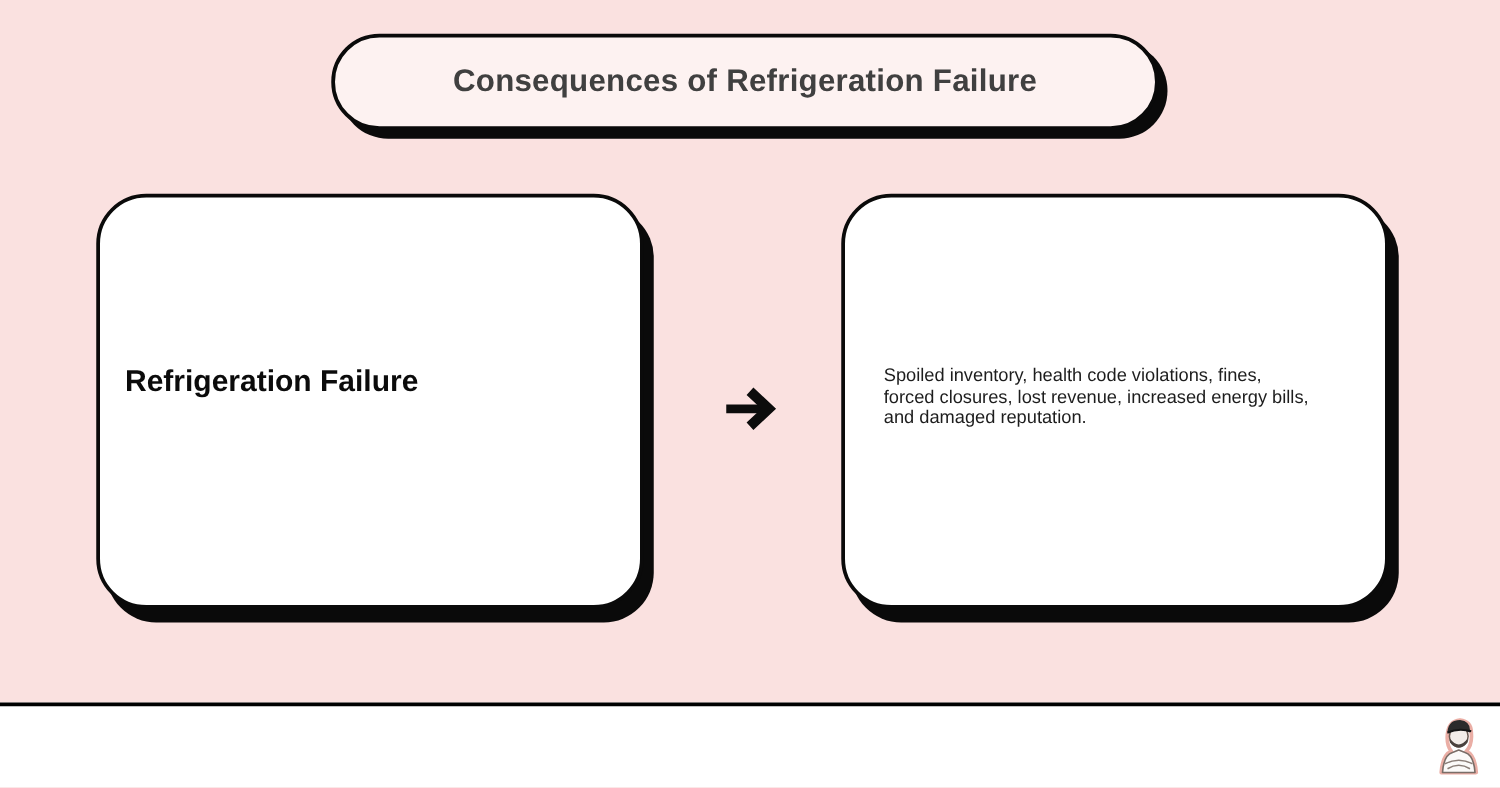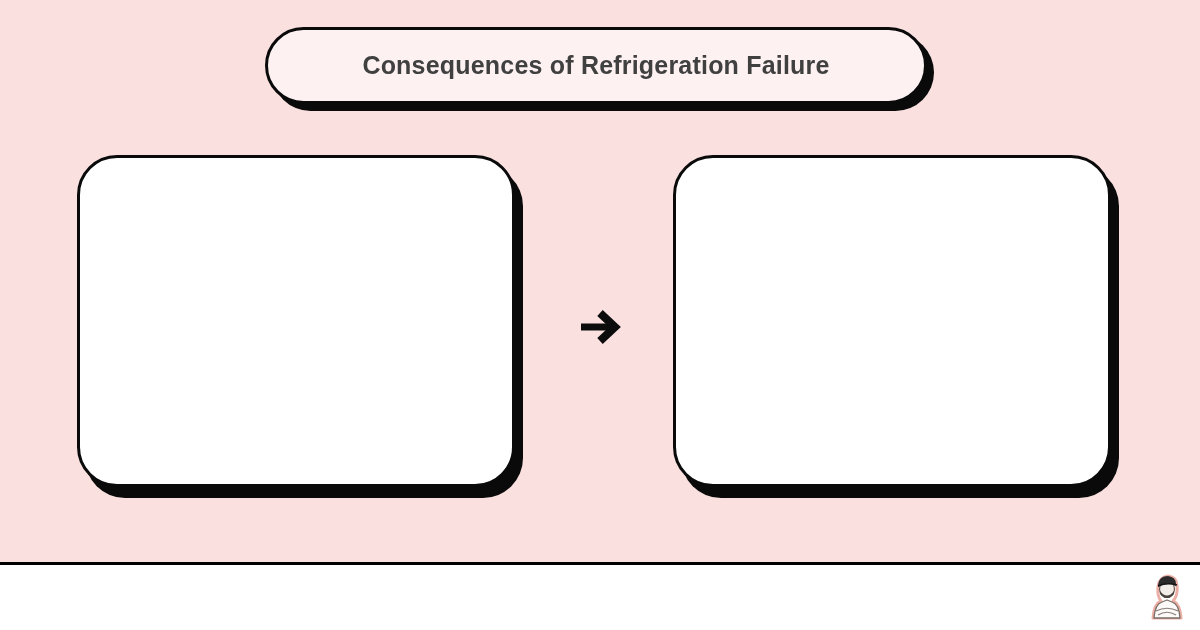--- a/index.html
+++ b/index.html
@@ -59,30 +59,34 @@
 </head>
 <body>
 
 <div>
 
   <div class="title-pill">
     <h1>Consequences of Refrigeration Failure</h1>
   </div>
 
   <section class="card card-left">
+    <h2>Refrigeration Failure</h2>
   </section>
 
   <div class="flow-arrow">
     <svg width="46" height="42" viewBox="0 0 46 42" aria-hidden="true">
       <path d="M4 21 H33" stroke="#0c0c0c" stroke-width="7" fill="none"></path>
       <path d="M23 7 L38 21 L23 35" stroke="#0c0c0c" stroke-width="8" fill="none" stroke-linejoin="miter"></path>
     </svg>
   </div>
 
   <section class="card card-right">
+    <p>Spoiled inventory, health code violations, fines,
+forced closures, lost revenue, increased energy bills,
+and damaged reputation.</p>
   </section>
 
   <footer class="footer-bar">
     <div class="brand-logo">
       <svg width="40" height="48" viewBox="0 0 40 48" aria-hidden="true">
 
         <path d="M6 46 Q7 32 14 29 Q10 24 11 15 Q12 5 21 4 Q30 5 30 14 Q31 24 26 29 Q33 32 34 46 Z" fill="none" stroke="#e59a8f" stroke-width="3" stroke-linejoin="round" opacity="0.8"></path>
 
         <path d="M7 46 Q8 32 15 30 L20 28 L25 30 Q32 32 33 46 Z" fill="#fbfaf9" stroke="#7a6e68" stroke-width="1.3" stroke-linejoin="round"></path>
 

